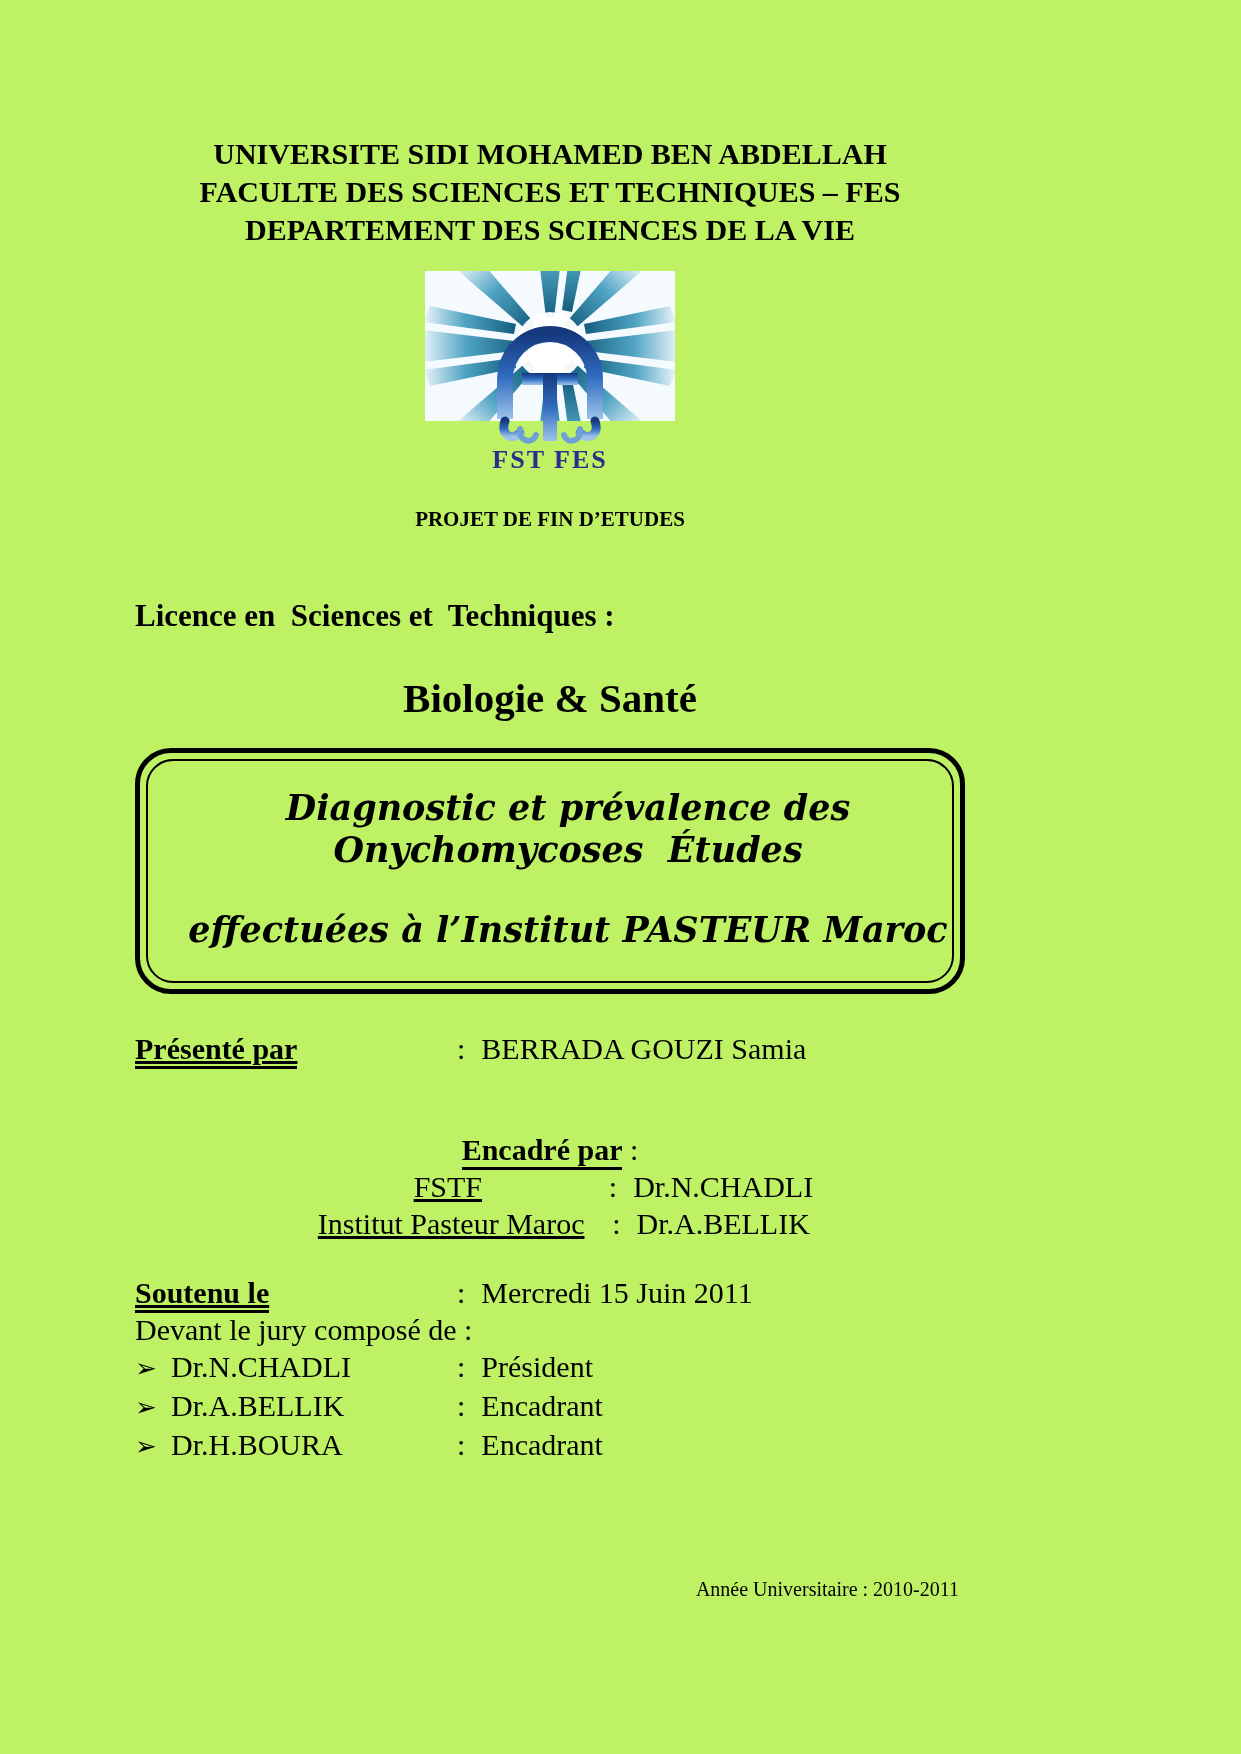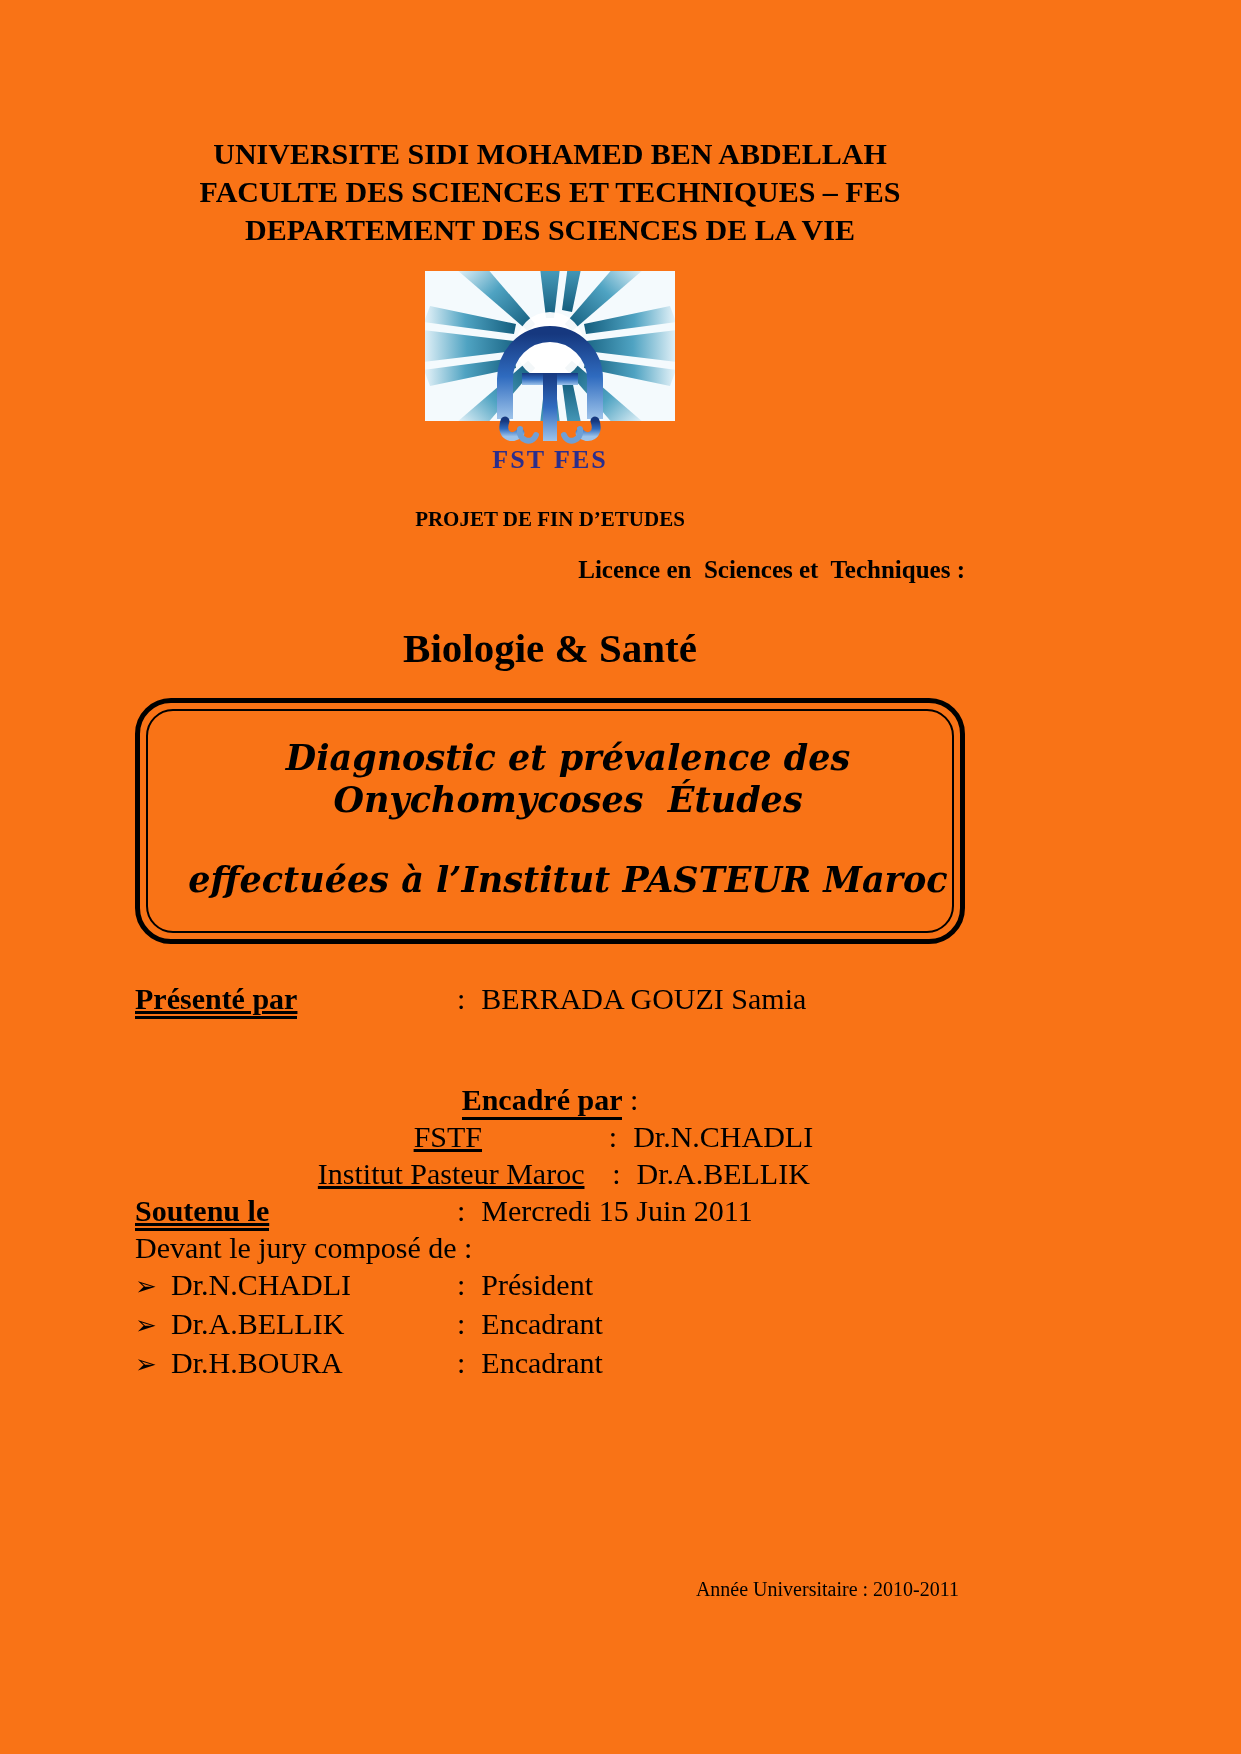--- a/index.html
+++ b/index.html
@@ -1,37 +1,37 @@
 <!DOCTYPE html>
 <html><head>
 <meta charset="utf-8">
 <style>
   html, body { margin: 0; padding: 0; background: #ffffff; }
   .page {
     position: relative;
     width: 1241px; height: 1754px;
-    background: #f97316;
+    background: #bef264;
     color: #000;
     font-family: "Liberation Serif", "DejaVu Serif", serif;
     overflow: hidden;
     box-sizing: border-box;
     padding: 135px 0 0 135px;
   }
   .content { width: 830px; }
 
   .hdr { text-align: center; font-weight: bold; font-size: 30px; line-height: 38px; }
 
   .logo-wrap { margin-top: 20px; text-align: center; }
   .logo-caption {
     font-size: 26px; font-weight: bold; color: #2b2e8c;
     letter-spacing: 2px; margin-top: -6px;
   }
 
   .project-title { margin-top: 32px; text-align: center; font-weight: bold; font-size: 21px; }
-  .degree-line   { margin-top: 24px; text-align: right; font-weight: bold; font-size: 25px; white-space: pre-wrap; }
+  .degree-line   { margin-top: 66px; text-align: left; font-weight: bold; font-size: 31px; white-space: pre-wrap; }
   .specialty     { margin-top: 40px; text-align: center; font-weight: bold; font-size: 41px; }
 
   .thesis-box {
     margin-top: 26px;
     width: 830px; height: 246px;
     box-sizing: border-box;
     border: 5px solid #000; border-radius: 36px;
     padding: 6px;
   }
   .thesis-box-inner {
@@ -49,21 +49,21 @@
   .thesis-line + .thesis-line { margin-top: 38px; }
 
   .info { font-size: 30px; }
   .row { line-height: 37px; }
   .lbl { font-weight: bold; border-bottom: 3px solid #000; padding-bottom: 1px; }
   .lblcol { display: inline-block; width: 322px; text-decoration: underline; }
   .sep { padding-right: 16px; }
 
   .presented-row  { margin-top: 36px; }
   .encadre-block  { margin-top: 64px; text-align: center; }
-  .soutenu-block  { }
+  .soutenu-block  { margin-top: 32px; }
 
   .jury-bullet {
     display: inline-block; width: 36px;
     font-family: "DejaVu Sans", sans-serif;
     font-size: 26px;
   }
   .jury-name { display: inline-block; width: 286px; }
 
   .footer {
     position: absolute; top: 1578px; left: 135px;

